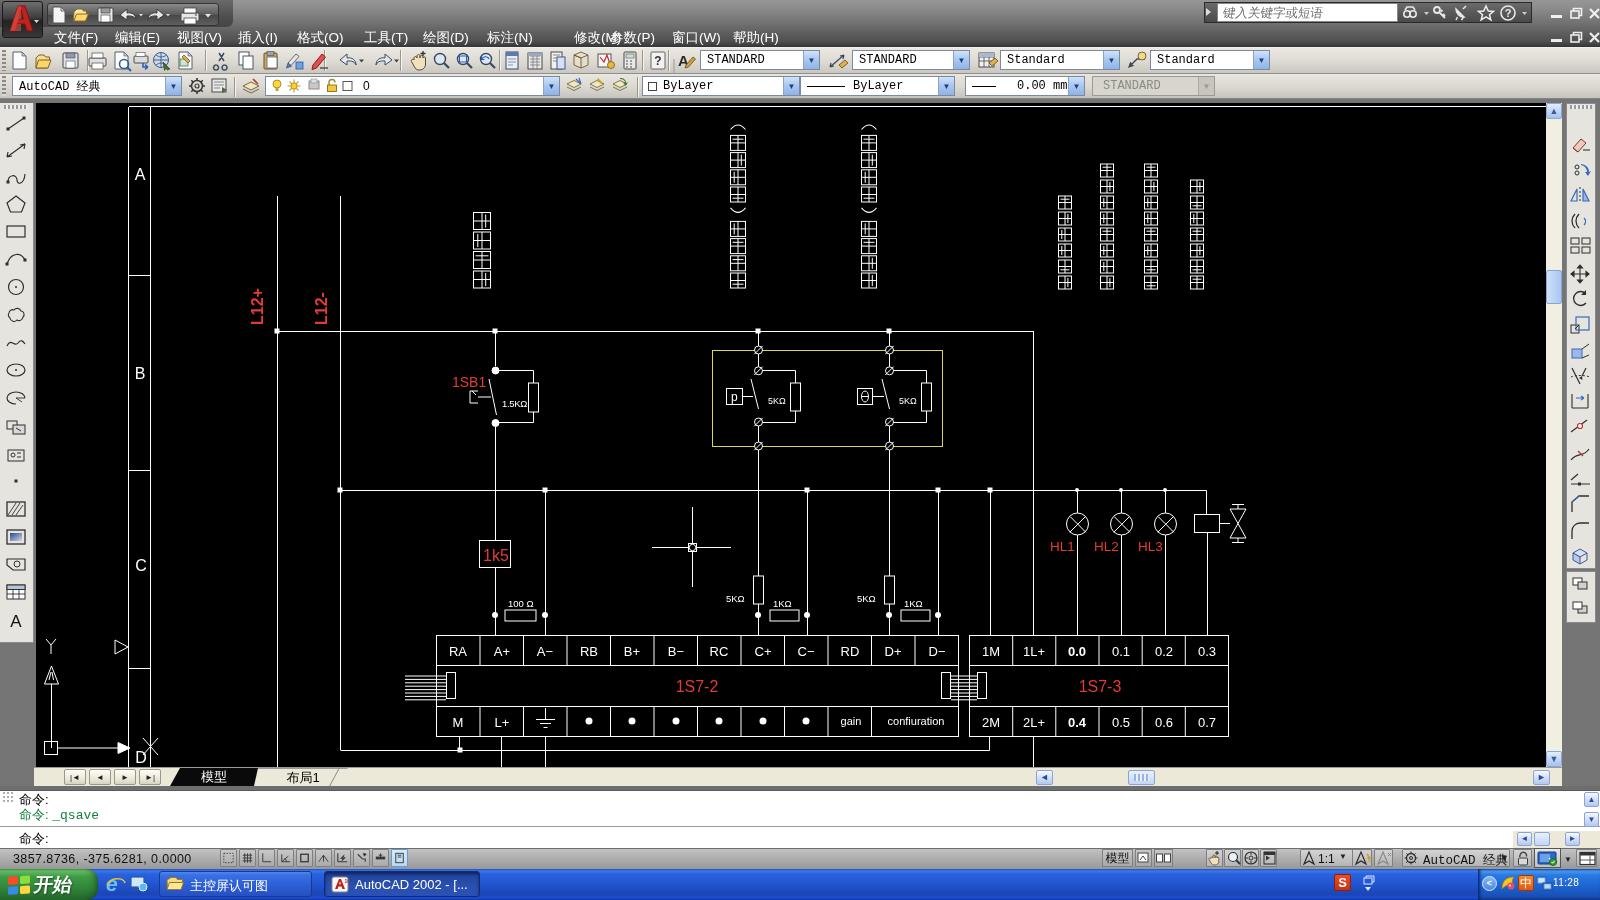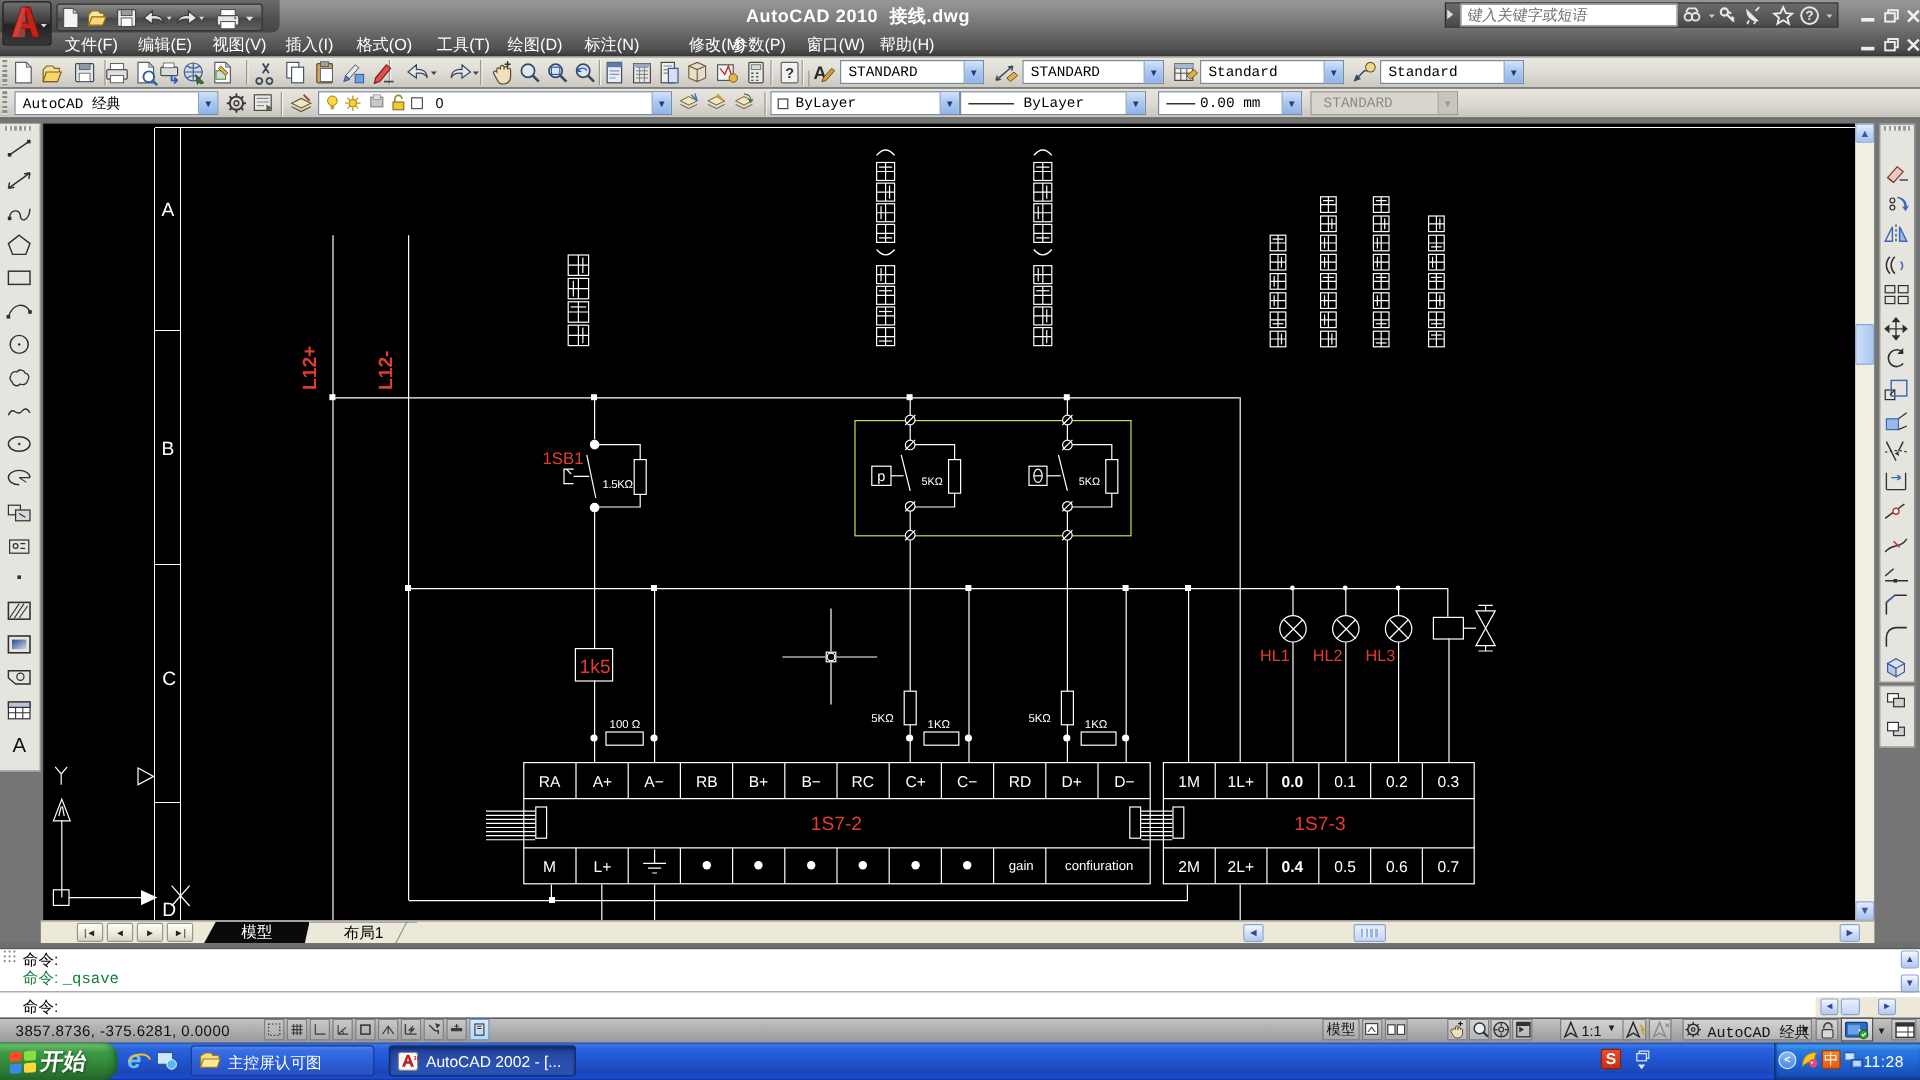--- a/index.html
+++ b/index.html
@@ -54,21 +54,20 @@
 
 <g>
         <rect x="134" y="10" width="18" height="8" rx="1" fill="#e6e6e6" stroke="#444"></rect>
         <rect x="137" y="5" width="12" height="5" fill="#fff" stroke="#444" stroke-width=".8"></rect>
         <rect x="137" y="15" width="12" height="6" fill="#fff" stroke="#444" stroke-width=".8"></rect>
         <circle cx="149" cy="12" r="1" fill="#777"></circle>
       </g>
 <path d="M158 11 l6 0 l-3 3.6 Z" fill="#e8e8e8"></path>
 </svg>
 
-<div class="abs wtxt" style="left:535px;top:4px;width:360px;text-align:center;font-size:15px;font-weight:bold;letter-spacing:.5px">AutoCAD 2010&nbsp;&nbsp;接线.dwg</div>
 
 <div class="abs" style="left:1204px;top:2px;width:328px;height:21px;background:linear-gradient(180deg,#6a6a6a,#4a4a4a);border:1px solid #2a2a2a"></div>
 <div class="abs" style="left:1206px;top:5px;width:0;height:0;border-left:5px solid #ddd;border-top:4px solid transparent;border-bottom:4px solid transparent;margin-top:3px"></div>
 
 <div class="abs" style="left:1217px;top:3px;width:181px;height:19px;background:#fff;border:1px solid #888;color:#6e6e6e;font-size:12.5px;line-height:18px;padding-left:5px"><span style="display:inline-block;transform:skewX(-8deg)">键入关键字或短语</span></div>
 
 <svg class="abs" style="left:1400px;top:3px" width="130" height="20" viewBox="0 0 130 20">
 <g fill="none" stroke="#e8e8e8" stroke-width="1.6">
 <circle cx="7" cy="11" r="3.2"></circle>
         <circle cx="13" cy="11" r="3.2"></circle>
@@ -321,21 +320,21 @@
     </div>
 
 <div class="combo abs" style="left:800px;top:76px;width:155px;height:20px">
       <span style="width:38px;height:1px;background:#000;margin-left:6px"></span>
       <span style="font-size:12px;font-family:'Liberation Mono',monospace;margin-left:8px">ByLayer</span>
       <span class="dd">▼</span>
     </div>
 
 <div class="combo abs" style="left:965px;top:76px;width:120px;height:20px">
       <span style="width:24px;height:1px;background:#000;margin-left:6px"></span>
-      <span style="font-size:12px;font-family:'Liberation Mono',monospace;margin-left:4px">0.00 mm</span>
+      <span style="font-size:12px;font-family:'Liberation Mono',monospace;margin-left:21px">0.00 mm</span>
       <span class="dd">▼</span>
     </div>
 
 <div class="combo abs" style="left:1092px;top:76px;width:123px;height:20px;background:#d8d5cc;border-color:#9a9a9a">
       <span style="font-size:12px;font-family:'Liberation Mono',monospace;margin-left:10px;color:#8a8a86">STANDARD</span>
       <span class="dd" style="background:#c8c5bc;color:#999;border-color:#aaa">▼</span>
     </div>
 
 <div class="abs" style="left:0;top:99px;width:1600px;height:692px;background:#757575"></div>
 
@@ -1241,13 +1240,13 @@
 
 <div class="abs" style="left:1518px;top:875px;width:16px;height:16px;background:linear-gradient(180deg,#f88a28,#e05a10);border:1px solid #a03808;border-radius:2px;color:#fff;font-size:12px;text-align:center;line-height:15px">中</div>
 
 <svg class="abs" style="left:1536px;top:875px" width="17" height="17" viewBox="0 0 17 17">
       <rect x="1" y="2" width="9" height="7" fill="#7ab0f0" stroke="#2a5ab0"></rect>
       <rect x="2.5" y="3.2" width="6" height="4.2" fill="#cfe6ff"></rect>
       <rect x="7" y="8" width="9" height="7" fill="#5a90e0" stroke="#1a4aa0"></rect>
       <rect x="8.5" y="9.2" width="6" height="4.2" fill="#bcd8ff"></rect>
     </svg>
 
-<div class="abs" style="left:1553px;top:877px;color:#fff;font-size:13px;letter-spacing:.4px">11:28</div>
+<div class="abs" style="left:1553px;top:877px;color:#fff;font-size:10px;letter-spacing:.4px">11:28</div>
 </div>
 </body></html>

